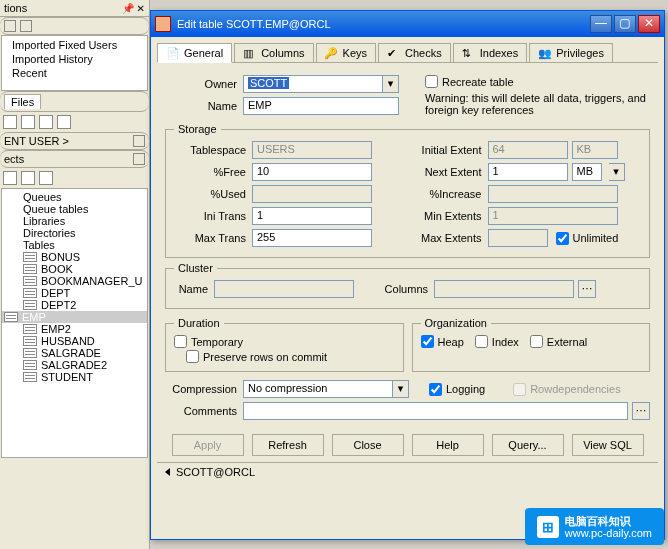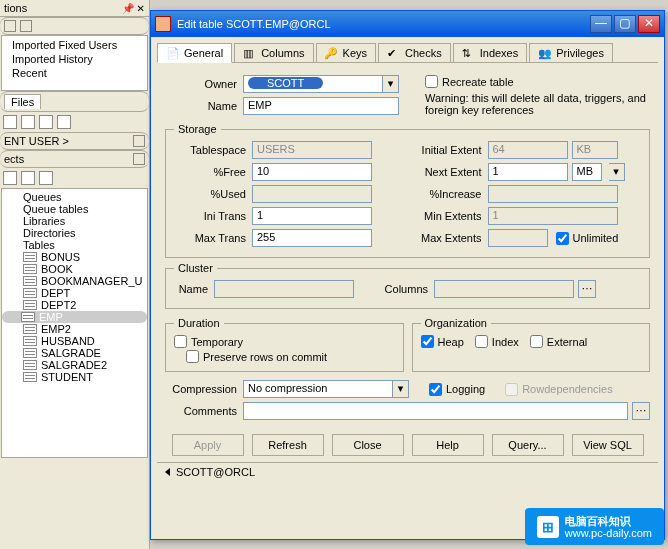--- a/index.html
+++ b/index.html
@@ -24,21 +24,21 @@
   .tabs{display:flex;gap:2px;border-bottom:1px solid #aca899;margin-bottom:8px;}
   .tab{padding:3px 8px;background:#ece9d8;border:1px solid #aca899;border-bottom:none;display:flex;align-items:center;gap:4px;cursor:default;}
   .tab.active{background:#fff;border-bottom:1px solid #fff;margin-bottom:-1px;font-weight:normal;}
   .tab .ti{width:14px;height:12px;display:inline-block;}
   .form-area{padding:4px 8px;}
   .row{display:flex;align-items:center;margin-bottom:4px;}
   .lbl{width:78px;text-align:right;padding-right:6px;}
   .lbl2{width:70px;text-align:right;padding-right:6px;}
   .inp{height:18px;background:#fff;border:1px solid #7f9db9;padding:1px 4px;}
   .inp.dis{background:#ece9d8;color:#888;}
-  .sel{background:#316ac5;color:#fff;padding:0 19px;border-radius:6px;}
+  .sel{background:#316ac5;color:#fff;padding:0 2px;}
   .combo{display:flex;}
   .combo .dd{width:16px;height:18px;background:#ece9d8;border:1px solid #7f9db9;border-left:none;text-align:center;line-height:14px;}
   fieldset{border:1px solid #aca899;margin:4px 0;padding:6px 8px;}
   legend{padding:0 4px;}
   .cols2{display:flex;gap:20px;}
   .col{flex:1;}
   .chk{display:inline-flex;align-items:center;gap:4px;}
   .chk input{width:13px;height:13px;margin:0;}
   .btnrow{display:flex;gap:8px;padding:6px 2px;justify-content:center;}
   .btn{width:72px;height:22px;background:#ece9d8;border:1px solid #aca899;text-align:center;line-height:20px;}
@@ -321,21 +321,21 @@
       <div class="row" style="margin-top:4px;">
         <span class="lbl">Compression</span>
         <div class="combo">
             <div class="inp" style="width:150px;"><span>No compression</span></div>
             <div class="dd">▾</div>
           </div>
         <label class="chk" style="margin-left:20px;">
             <input type="checkbox" checked="" style="">
             <span>Logging</span>
           </label>
-        <label class="chk" style="margin-left:20px;color:#999;">
+        <label class="chk" style="margin-left:28px;color:#999;">
             <input type="checkbox" disabled="" style="">
             <span>Rowdependencies</span>
           </label>
       </div>
       <div class="row">
         <span class="lbl">Comments</span>
         <div class="inp" style="flex:1;"></div>
         <div class="small-btn" style="margin-left:4px;">⋯</div>
       </div>
     </div>

